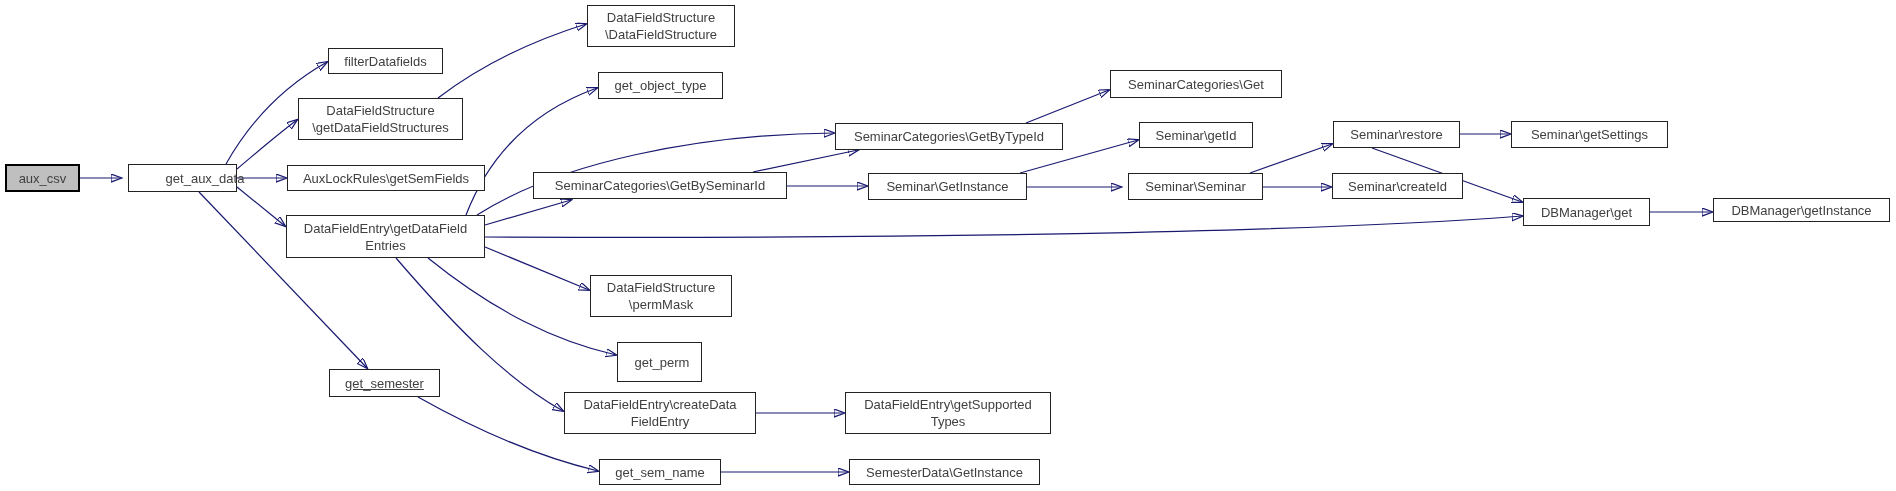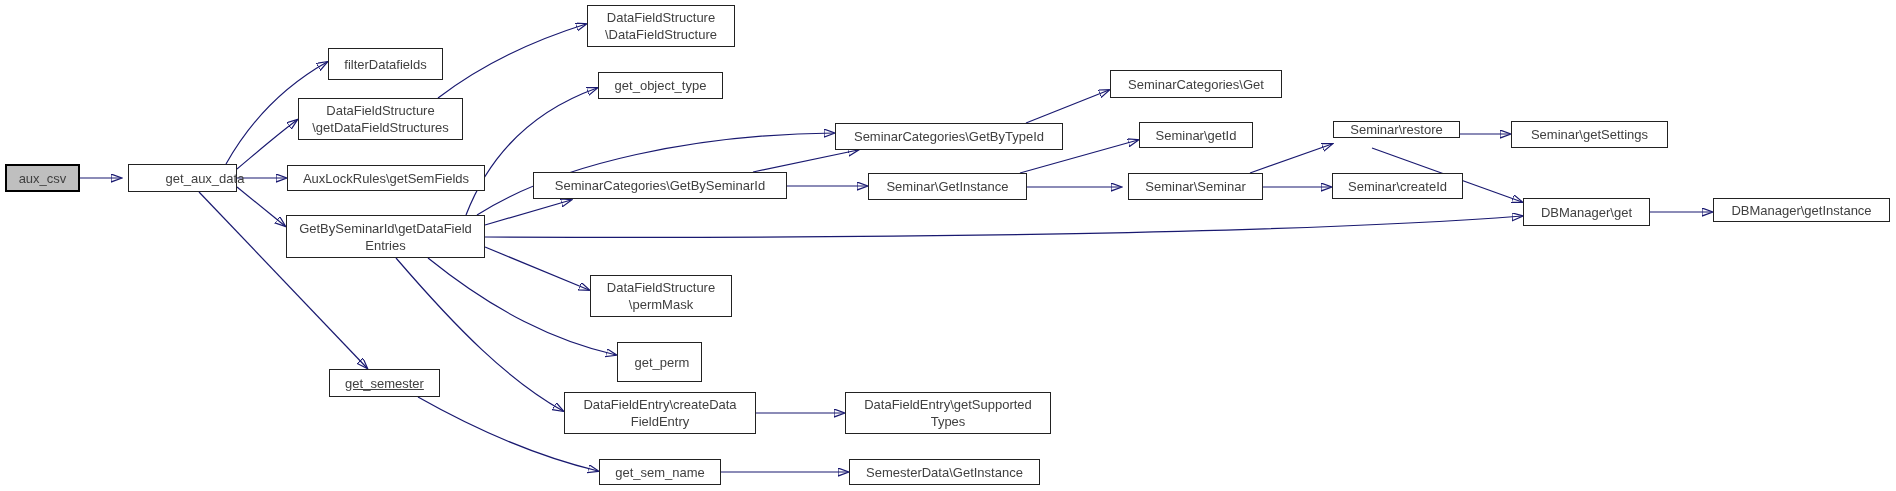--- a/index.html
+++ b/index.html
@@ -59,39 +59,39 @@
       <div class="node root" title="aux_csv" style="left: 5px; top: 164px; width: 75px; height: 28px;">
     <div class="node-label">
           <div>aux_csv</div>
         </div>
   </div>
       <div class="node" title="get_aux_data" style="left: 128px; top: 164px; width: 109px; height: 28px; padding-left: 48px;">
     <div class="node-label">
           <div>get_aux_data</div>
         </div>
   </div>
-      <div class="node" title="filterDatafields" style="left: 328px; top: 48px; width: 115px; height: 32px;">
+      <div class="node" title="filterDatafields" style="left: 328px; top: 48px; width: 115px; height: 26px;">
     <div class="node-label">
           <div>filterDatafields</div>
         </div>
   </div>
       <div class="node" title="DataFieldStructure\getDataFieldStructures" style="left: 298px; top: 98px; width: 165px; height: 42px;">
     <div class="node-label">
           <div>DataFieldStructure</div>
           <div>\getDataFieldStructures</div>
         </div>
   </div>
       <div class="node" title="AuxLockRules\getSemFields" style="left: 287px; top: 165px; width: 198px; height: 26px;">
     <div class="node-label">
           <div>AuxLockRules\getSemFields</div>
         </div>
   </div>
       <div class="node" title="DataFieldEntry\getDataFieldEntries" style="left: 286px; top: 215px; width: 199px; height: 43px;">
     <div class="node-label">
-          <div>GetBySeminarId\getDataField</div>
+          <div>DataFieldEntry\getDataField</div>
           <div>Entries</div>
         </div>
   </div>
       <div class="node" title="get_semester" style="left: 329px; top: 369px; width: 111px; height: 28px; text-decoration: underline;">
     <div class="node-label">
           <div>get_semester</div>
         </div>
   </div>
       <div class="node" title="DataFieldStructure\DataFieldStructure" style="left: 587px; top: 5px; width: 148px; height: 42px;">
     <div class="node-label">
@@ -160,21 +160,21 @@
       <div class="node" title="Seminar\getId" style="left: 1139px; top: 122px; width: 114px; height: 26px;">
     <div class="node-label">
           <div>Seminar\getId</div>
         </div>
   </div>
       <div class="node" title="Seminar\Seminar" style="left: 1128px; top: 173px; width: 135px; height: 27px;">
     <div class="node-label">
           <div>Seminar\Seminar</div>
         </div>
   </div>
-      <div class="node" title="Seminar\restore" style="left: 1333px; top: 121px; width: 127px; height: 17px;">
+      <div class="node" title="Seminar\restore" style="left: 1333px; top: 121px; width: 127px; height: 27px;">
     <div class="node-label">
           <div>Seminar\restore</div>
         </div>
   </div>
       <div class="node" title="Seminar\createId" style="left: 1332px; top: 173px; width: 131px; height: 26px;">
     <div class="node-label">
           <div>Seminar\createId</div>
         </div>
   </div>
       <div class="node" title="Seminar\getSettings" style="left: 1511px; top: 121px; width: 157px; height: 27px;">

